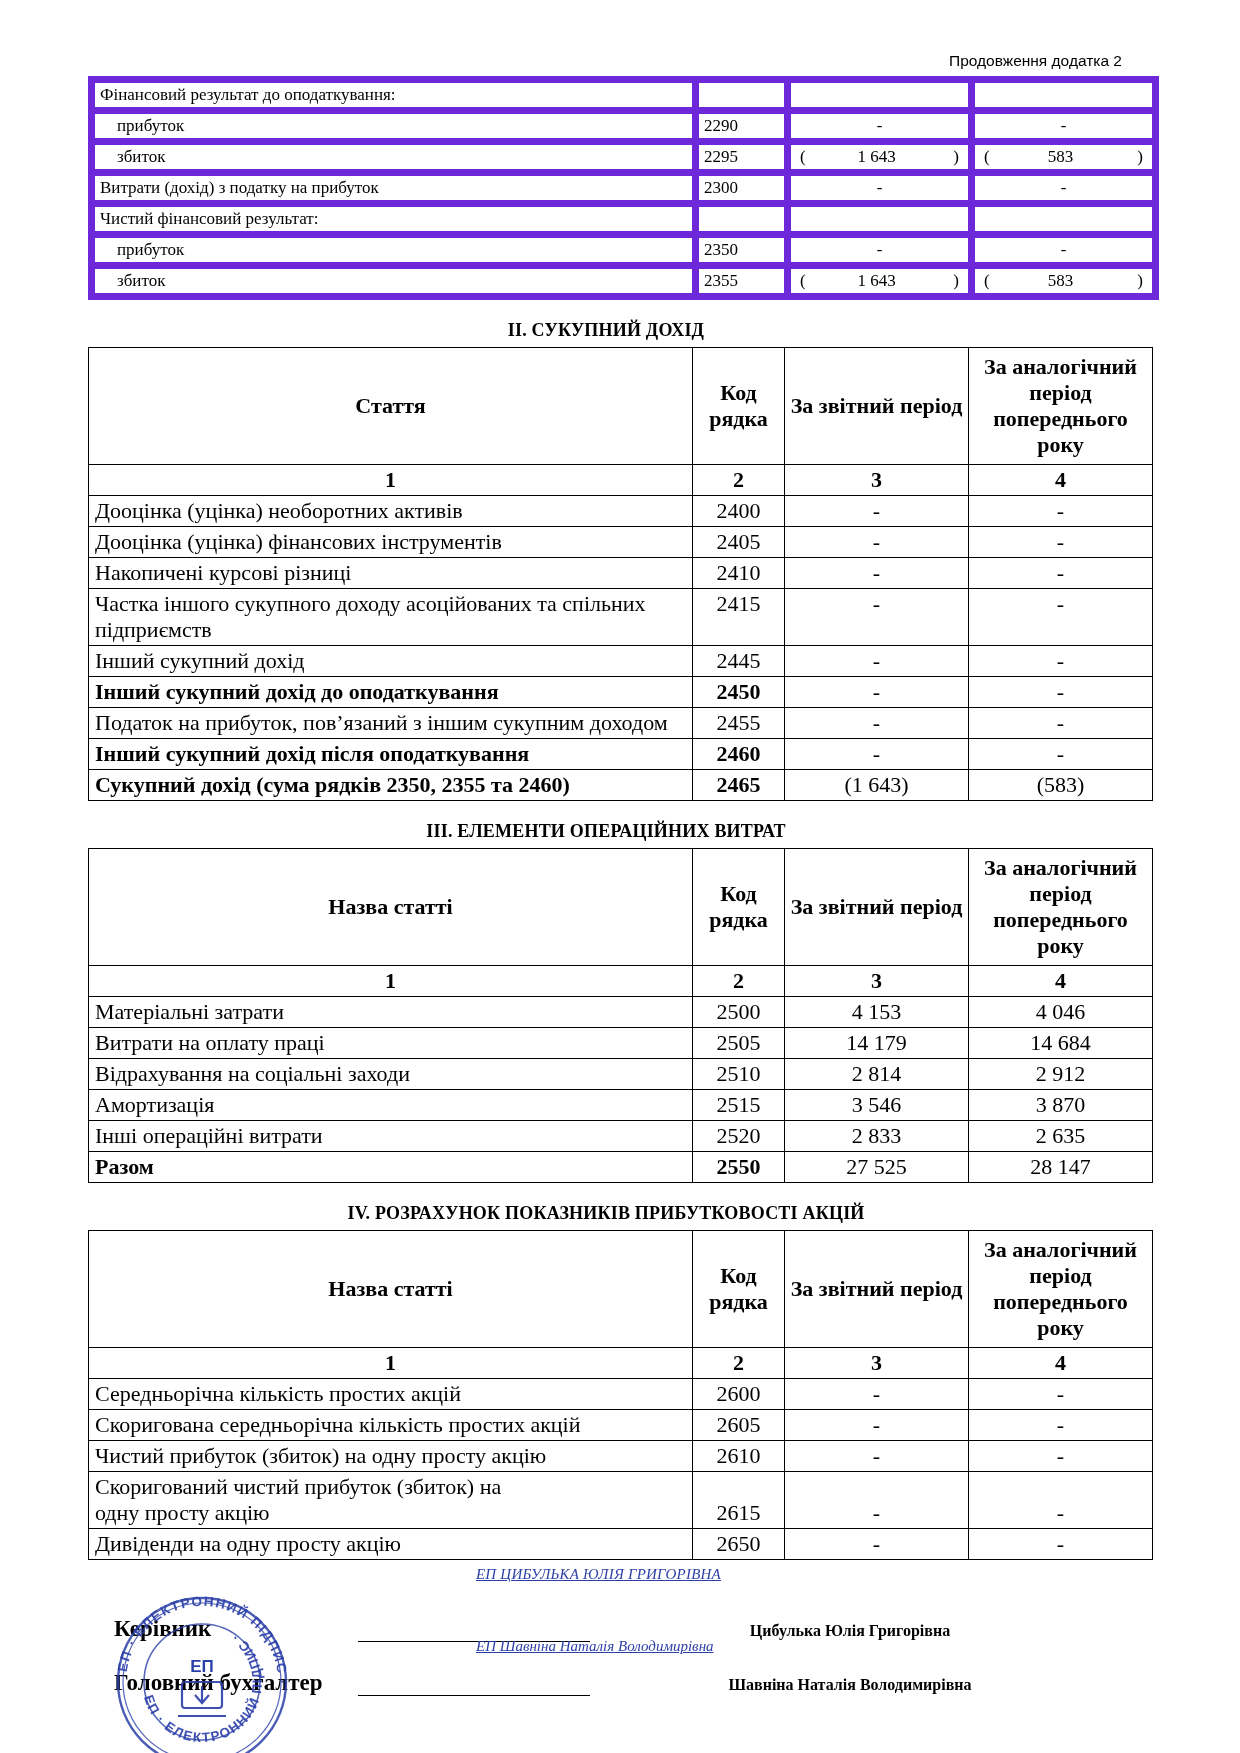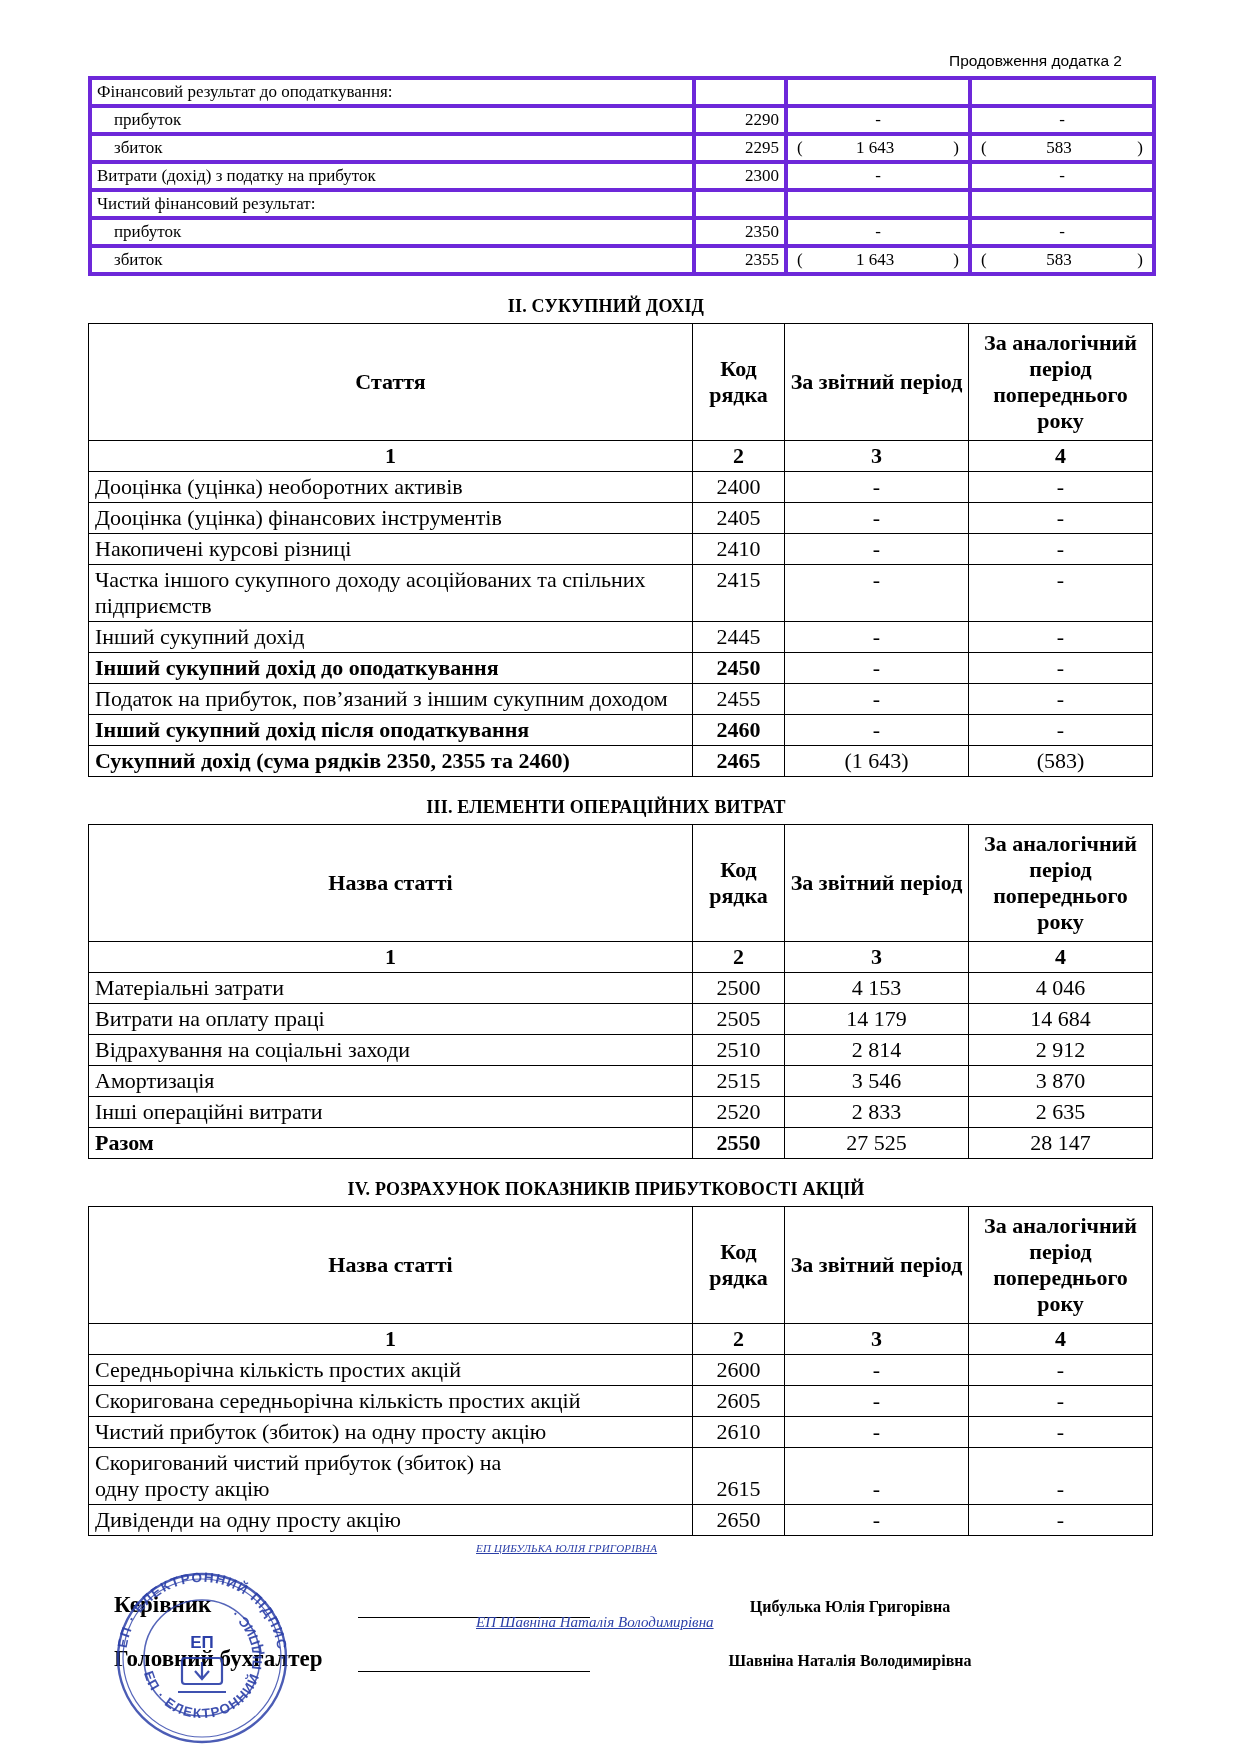--- a/index.html
+++ b/index.html
@@ -30,28 +30,28 @@
     padding-right: 2px;
   }
 
   table.fin {
     border-collapse: collapse;
     width: 1064px;
     table-layout: fixed;
     font-size: 17px;
   }
   table.fin td, table.fin th {
-    border: 4px solid #6d28d9;
+    border: 7px solid #6d28d9;
     padding: 2px 5px;
     vertical-align: top;
     font-weight: normal;
     font-family: Liberation Serif, serif;
   }
   .c-name { width: 604px; }
-  .c-code { width: 92px;  text-align: right; }
+  .c-code { width: 92px;  text-align: left; }
   .c-val  { width: 184px; text-align: center; }
 
   .bold { font-weight: bold; }
   .indent { padding-left: 22px !important; }
 
   
   .paren {
     padding: 0 !important;
     text-align: center;
   }
@@ -129,21 +129,21 @@
   }
 
   
   .esig {
     position: absolute;
     left: 388px;
     top: -22px;
     color: #2b3fa8;
     font-family: "Liberation Serif", serif;
     font-style: italic;
-    font-size: 11px;
+    font-size: 15px;
     line-height: 1.12;
     letter-spacing: 0.2px;
   }
   .esig2 {
     position: absolute;
     left: 388px;
     top: 50px;
     color: #2b3fa8;
     font-family: "Liberation Serif", serif;
     font-style: italic;

